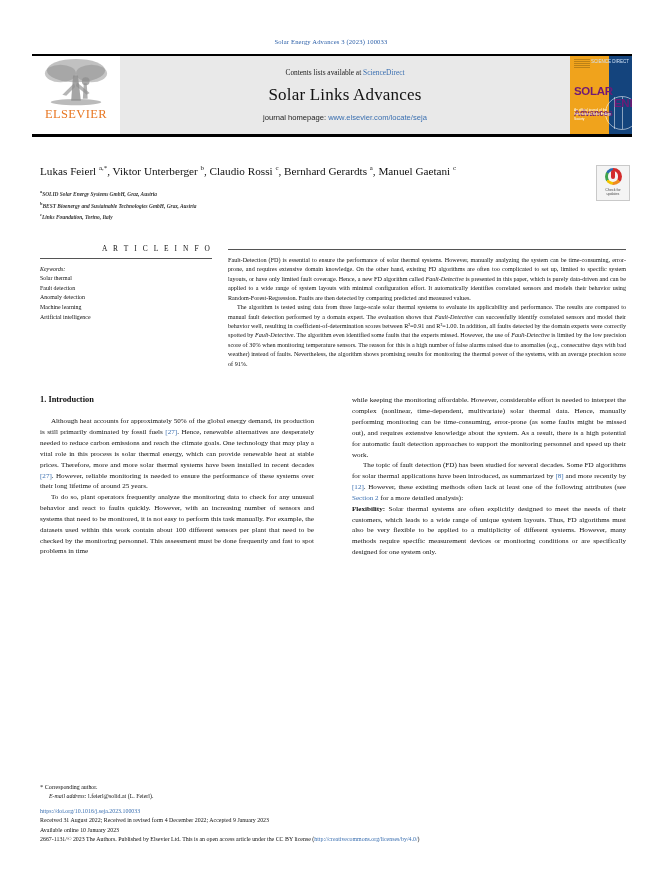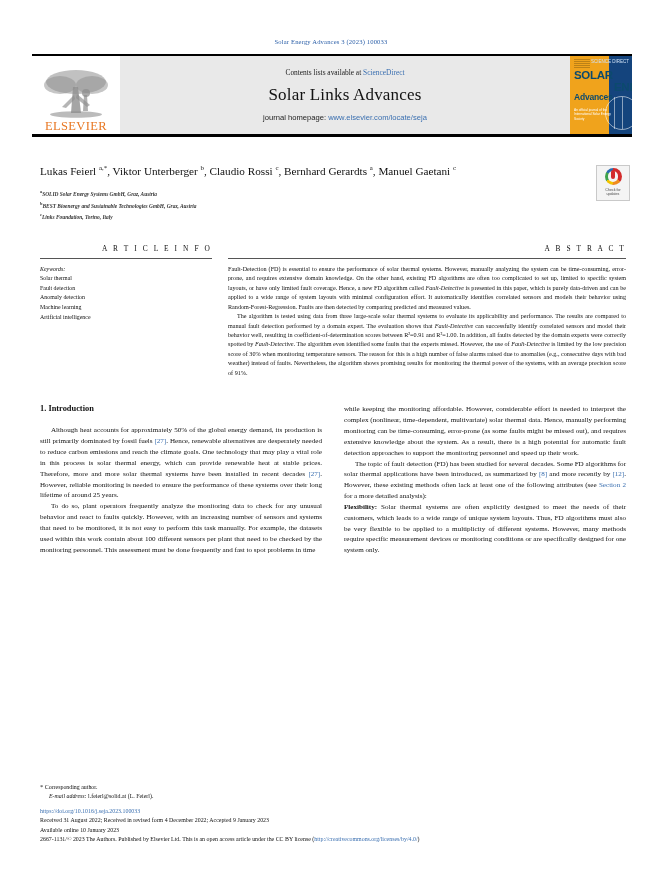--- a/index.html
+++ b/index.html
@@ -33,21 +33,21 @@
     height: 80px;
   }
   .elsevier-logo {
     width: 88px;
     flex: 0 0 88px;
     background: #ffffff;
     display: flex;
     flex-direction: column;
     justify-content: flex-end;
     align-items: center;
-    padding-bottom: 2px;
+    padding-bottom: 14px;
     position: relative;
   }
   .tree-svg { display:block; }
   .elsevier-word {
     font-family: "Liberation Serif", serif;
     font-size: 12.5px;
     letter-spacing: .4px;
     color: #e87722;
     line-height: 1;
     margin-top: 1px;
@@ -98,23 +98,23 @@
     position: absolute; left: 4px; top: 3px; width: 16px; height: 9px;
     background:
       linear-gradient(#9a6a12 0 1px, transparent 1px) 0 0/100% 2px repeat-y;
     opacity: .6;
   }
   .cover .cv-sda {
     position: absolute; right: 3px; top: 3px; font-size: 4.5px; color: #cfe0f4;
     font-family: "Liberation Sans", sans-serif;
   }
   .cover-title {
-    position: absolute; left: 4px; top: 14px; width: 40px;
+    position: absolute; left: 4px; top: 30px; width: 40px;
     font-family: "Liberation Sans", sans-serif;
-    font-weight: bold; color: #0c4a6e; line-height: 1.02;
+    font-weight: bold; color: #701a75; line-height: 1.02;
   }
   .cover-title .t1 { font-size: 11.5px; display:block; letter-spacing:-.3px; }
   .cover-title .t2 { font-size: 11.5px; display:block; letter-spacing:-.3px;margin-left:40px; }
   .cover-title .t3 { font-size: 8.5px; display:block; letter-spacing:-.2px; }
   .cover-sub {
     position: absolute; left: 4px; top: 52px; width: 40px;
     font-family: "Liberation Sans", sans-serif;
     font-size: 3.2px; color: #ffffff; line-height: 1.35;
   }
   .masthead-rule {
@@ -202,21 +202,21 @@
     margin: 0;
     hyphens: auto;
   }
   .abs-p + .abs-p { text-indent: 9px; margin-top: 0; }
   .abs-p i { font-style: italic; }
 
   
   .body-cols {
     display: flex;
     margin: 26px 36px 0 40px;
-    gap: 22px;
+    gap: 38px;
   }
   .bcol { flex: 1 1 0; min-width: 0; }
   .h2 {
     font-size: 8.4px;
     font-weight: bold;
     margin: 0 0 12px 0;
     color: #111;
   }
   .bp {
     font-size: 7.1px;
@@ -320,21 +320,20 @@
       <div class="sec-head">A R T I C L E   I N F O</div>
       <div class="hr-thin"></div>
       <div class="kw-title">Keywords:</div>
       <div class="kw-item">Solar thermal</div>
       <div class="kw-item">Fault detection</div>
       <div class="kw-item">Anomaly detection</div>
       <div class="kw-item">Machine learning</div>
       <div class="kw-item">Artificial intelligence</div>
     </div>
     <div class="col-abs">
-      <div class="sec-head">A B S T R A C T</div>
       <div class="hr-thin"></div>
       <p class="abs-p">Fault-Detection (FD) is essential to ensure the performance of solar thermal systems. However, manually analyzing the system can be time-consuming, error-prone, and requires extensive domain knowledge. On the other hand, existing FD algorithms are often too complicated to set up, limited to specific system layouts, or have only limited fault coverage. Hence, a new FD algorithm called <i>Fault-Detective</i> is presented in this paper, which is purely data-driven and can be applied to a wide range of system layouts with minimal configuration effort. It automatically identifies correlated sensors and models their behavior using Random-Forest-Regression. Faults are then detected by comparing predicted and measured values.</p>
       <p class="abs-p">The algorithm is tested using data from three large-scale solar thermal systems to evaluate its applicability and performance. The results are compared to manual fault detection performed by a domain expert. The evaluation shows that <i>Fault-Detective</i> can successfully identify correlated sensors and model their behavior well, resulting in coefficient-of-determination scores between R²=0.91 and R²=1.00. In addition, all faults detected by the domain experts were correctly spotted by <i>Fault-Detective</i>. The algorithm even identified some faults that the experts missed. However, the use of <i>Fault-Detective</i> is limited by the low precision score of 30% when monitoring temperature sensors. The reason for this is a high number of false alarms raised due to anomalies (e.g., consecutive days with bad weather) instead of faults. Nevertheless, the algorithm shows promising results for monitoring the thermal power of the systems, with an average precision score of 91%.</p>
     </div>
   </div>
 
   <div class="body-cols">
     <div class="bcol">
       <h2 class="h2">1. Introduction</h2>
       <p class="bp">Although heat accounts for approximately 50% of the global energy demand, its production is still primarily dominated by fossil fuels <span class="ref">[27]</span>. Hence, renewable alternatives are desperately needed to reduce carbon emissions and reach the climate goals. One technology that may play a vital role in this process is solar thermal energy, which can provide renewable heat at stable prices. Therefore, more and more solar thermal systems have been installed in recent decades <span class="ref">[27]</span>. However, reliable monitoring is needed to ensure the performance of these systems over their long lifetime of around 25 years.</p>

